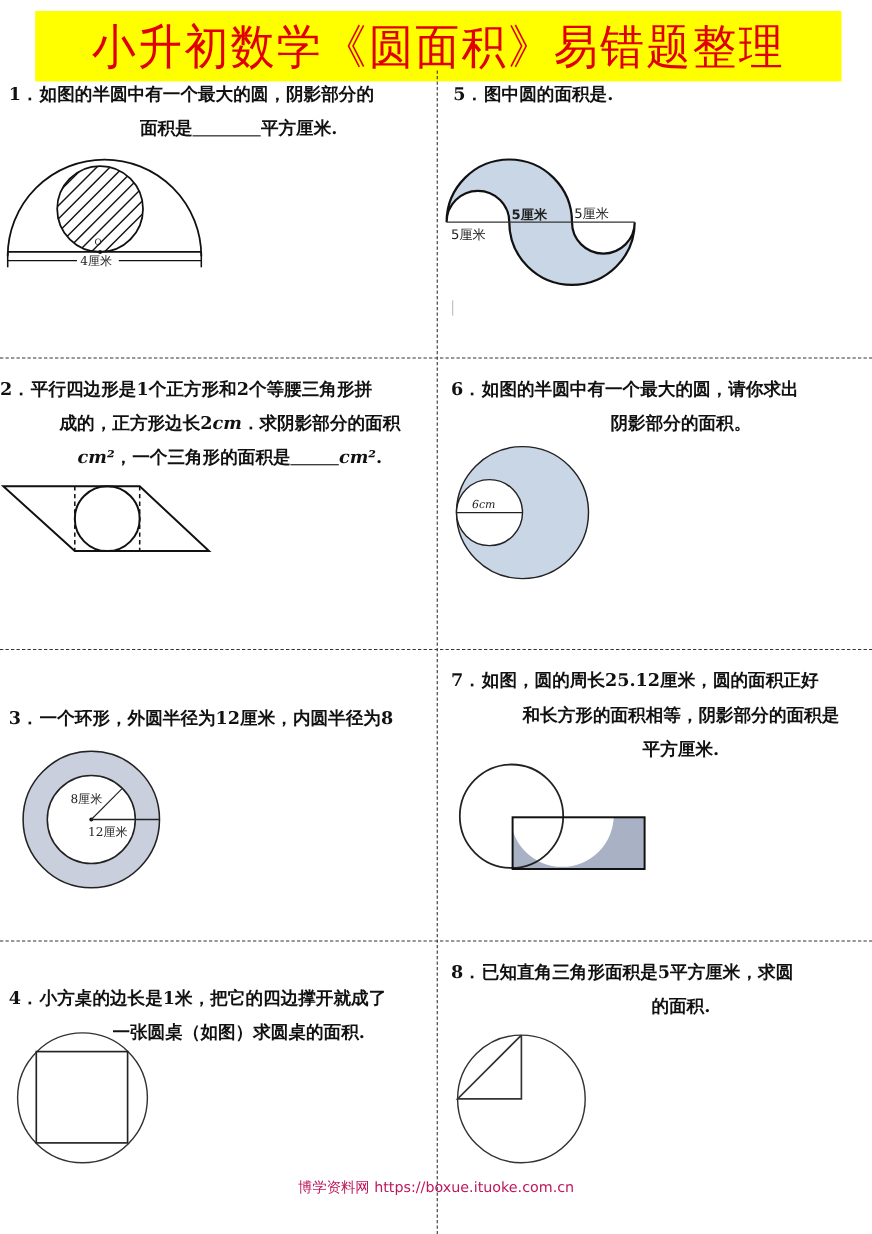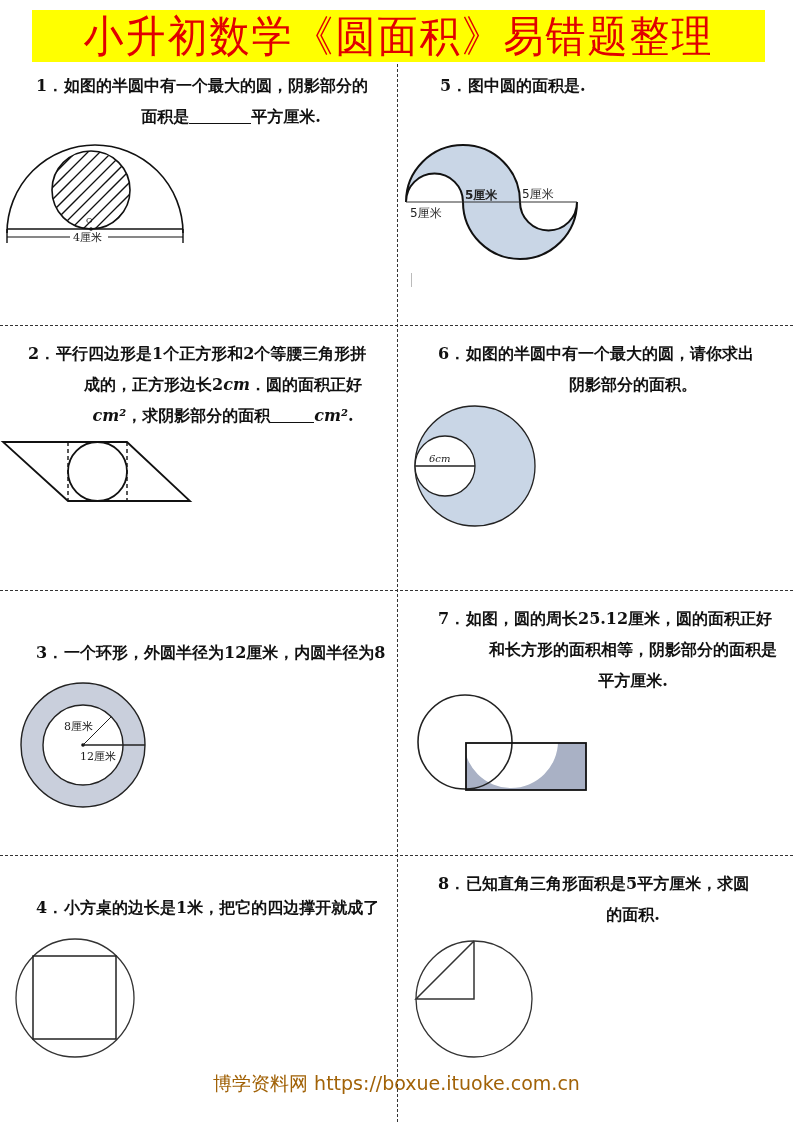--- a/index.html
+++ b/index.html
@@ -1,37 +1,37 @@
 <!DOCTYPE html>
 <html><head>
 <meta charset="utf-8">
 <style>
   html, body { margin: 0; padding: 0; background: #ffffff; }
   body { width: 793px; height: 1122px; position: relative; overflow: hidden;
          font-family: "DejaVu Serif", "Liberation Serif", serif; color: #111; }
-  .title-bar { position: absolute; left: 32px; top: 10px; width: 733px; height: 52px;
+  .title-bar { position: absolute; left: 32px; top: 10px; width: 733px; height: 64px;
                background: #ffff00; display: flex; align-items: center; justify-content: center; }
   .title-text { font-family: "DejaVu Sans", "Liberation Sans", sans-serif; font-size: 40px;
                 color: #e10000; letter-spacing: 2px; font-weight: normal; white-space: nowrap;
                 transform: scaleY(1.08); }
   .vline { position: absolute; left: 397px; top: 64px; height: 1058px; width: 0;
            border-left: 1.5px dashed #333; }
   .hline { position: absolute; left: 0; width: 793px; height: 0; border-top: 1.5px dashed #333; }
   .cell { position: absolute; width: 390px; }
   .q { font-family: "DejaVu Serif", "Liberation Serif", serif; font-weight: bold; font-size: 16px;
        line-height: 31px; margin: 0; }
-  .q .line { display: block; white-space: nowrap; margin-left: 28px; }
+  .q .line { display: block; white-space: nowrap; }
   .q .indent { padding-left: 28px; text-align: center; }
   .q .num { display: inline-block; width: 28px; text-align: left; }
   .blank { display: inline-block; border-bottom: 1.3px solid #111; height: 16px; vertical-align: -2px; }
   .ital { font-style: italic; font-weight: bold; }
   svg { position: absolute; overflow: visible; }
   .fig-label { font-family: "DejaVu Serif", "Liberation Serif", serif; font-size: 11px; fill: #222; }
   .footer { position: absolute; top: 1071px; left: 0; width: 793px; text-align: center;
-            font-family: "DejaVu Sans", "Liberation Sans", sans-serif; font-size: 19px; color: #a16207; }
+            font-family: "DejaVu Sans", "Liberation Sans", sans-serif; font-size: 13px; color: #be185d; }
 </style>
 </head>
 <body>
 
 <div class="title-bar">
   <span class="title-text">小升初数学《圆面积》易错题整理</span>
 </div>
 
 <div class="vline"></div>
 <div class="hline" style="top:325px"></div>
@@ -87,22 +87,22 @@
   <line x1="6" y1="62" x2="177" y2="62" stroke="#333" stroke-width="1.2"></line>
   <text x="65" y="59" class="fig-label" style="font-size:12px;font-weight:bold;font-family:'DejaVu Sans',sans-serif">5厘米</text>
   <text x="122" y="58" class="fig-label" style="font-size:12px;font-family:'DejaVu Sans',sans-serif">5厘米</text>
   <text x="10" y="77" class="fig-label" style="font-size:12px;font-family:'DejaVu Sans',sans-serif">5厘米</text>
 </svg>
 <div style="position:absolute; left:411px; top:273px; width:1px; height:14px; background:#bbb;"></div>
 
 <div class="cell" style="left:0; top:338px;">
   <p class="q">
     <span class="line"><span class="num">2．</span><span>平行四边形是1个正方形和2个等腰三角形拼</span></span>
-    <span class="line indent"><span>成的，正方形边长2</span><span class="ital">cm</span><span>．圆的面积正好</span></span>
-    <span class="line indent"><span class="ital">cm²</span><span>，求阴影部分的面积</span><span class="blank" style="width:44px"></span><span class="ital">cm²</span><span>.</span></span>
+    <span class="line indent"><span>成的，正方形边长2</span><span class="ital">cm</span><span>．求阴影部分的面积</span></span>
+    <span class="line indent"><span class="ital">cm²</span><span>，一个三角形的面积是</span><span class="blank" style="width:44px"></span><span class="ital">cm²</span><span>.</span></span>
   </p>
 </div>
 <svg style="left:0; top:430px;" width="200" height="80">
   <polygon points="3,12 127,12 190,71 68,71" fill="none" stroke="#111" stroke-width="1.8"></polygon>
   <line x1="68" y1="12" x2="68" y2="71" stroke="#111" stroke-width="1.4" stroke-dasharray="4,3"></line>
   <line x1="127" y1="12" x2="127" y2="71" stroke="#111" stroke-width="1.4" stroke-dasharray="4,3"></line>
   <circle cx="97.5" cy="41.5" r="29.5" fill="none" stroke="#111" stroke-width="1.8"></circle>
 </svg>
 
 <div class="cell" style="left:410px; top:338px;">
@@ -147,20 +147,21 @@
     </clipPath>
   </defs>
   <rect x="56" y="53" width="120" height="47" fill="#a9b1c5" clip-path="url(#c7out)"></rect>
   <circle cx="55" cy="52" r="47" fill="none" stroke="#222" stroke-width="1.6"></circle>
   <rect x="56" y="53" width="120" height="47" fill="none" stroke="#111" stroke-width="1.8"></rect>
 </svg>
 
 <div class="cell" style="left:8px; top:892px;">
   <p class="q">
     <span class="line"><span class="num">4．</span><span>小方桌的边长是1米，把它的四边撑开就成了</span></span>
+    <span class="line indent"><span>一张圆桌（如图）求圆桌的面积.</span></span>
   </p>
 </div>
 <svg style="left:10px; top:935px;" width="130" height="130">
   <circle cx="65" cy="63" r="59" fill="none" stroke="#333" stroke-width="1.3"></circle>
   <rect x="23" y="21" width="83" height="83" fill="none" stroke="#222" stroke-width="1.5"></rect>
 </svg>
 
 <div class="cell" style="left:410px; top:868px;">
   <p class="q">
     <span class="line"><span class="num">8．</span><span>已知直角三角形面积是5平方厘米，求圆</span></span>

